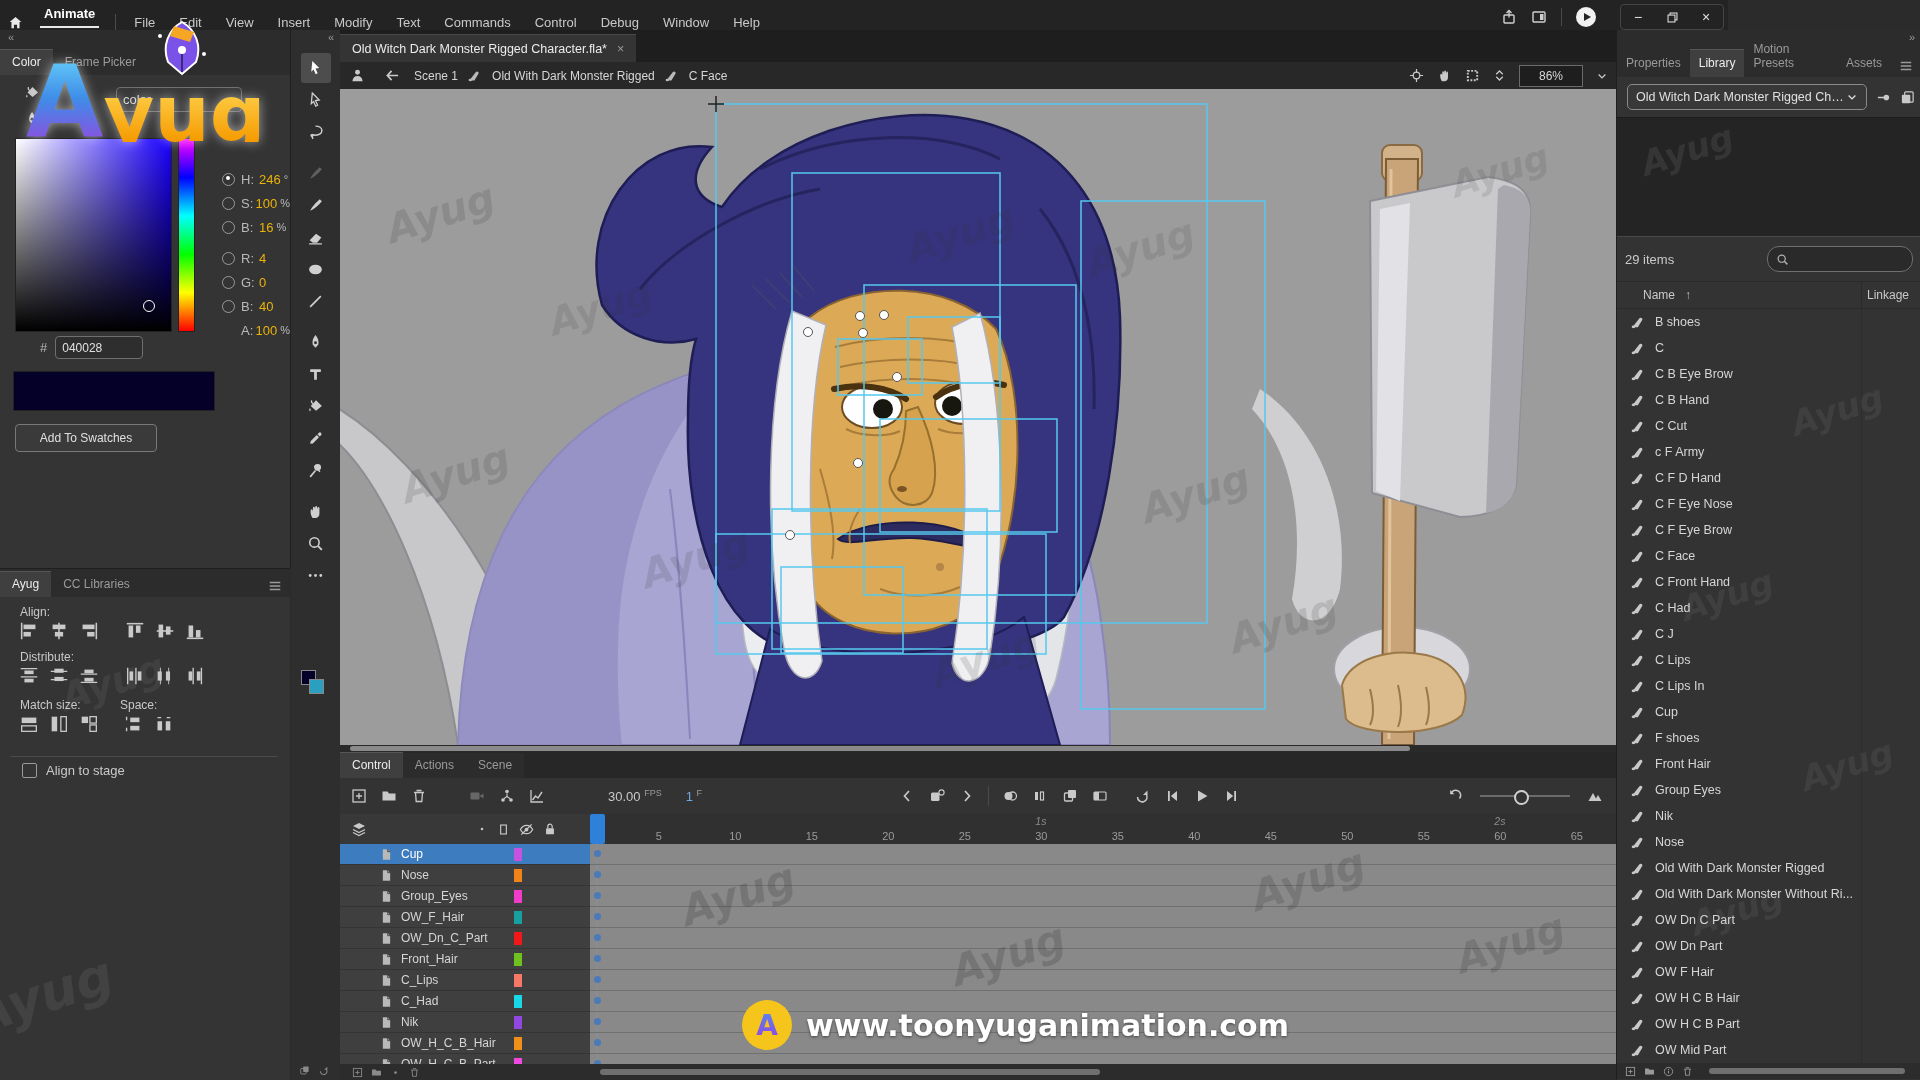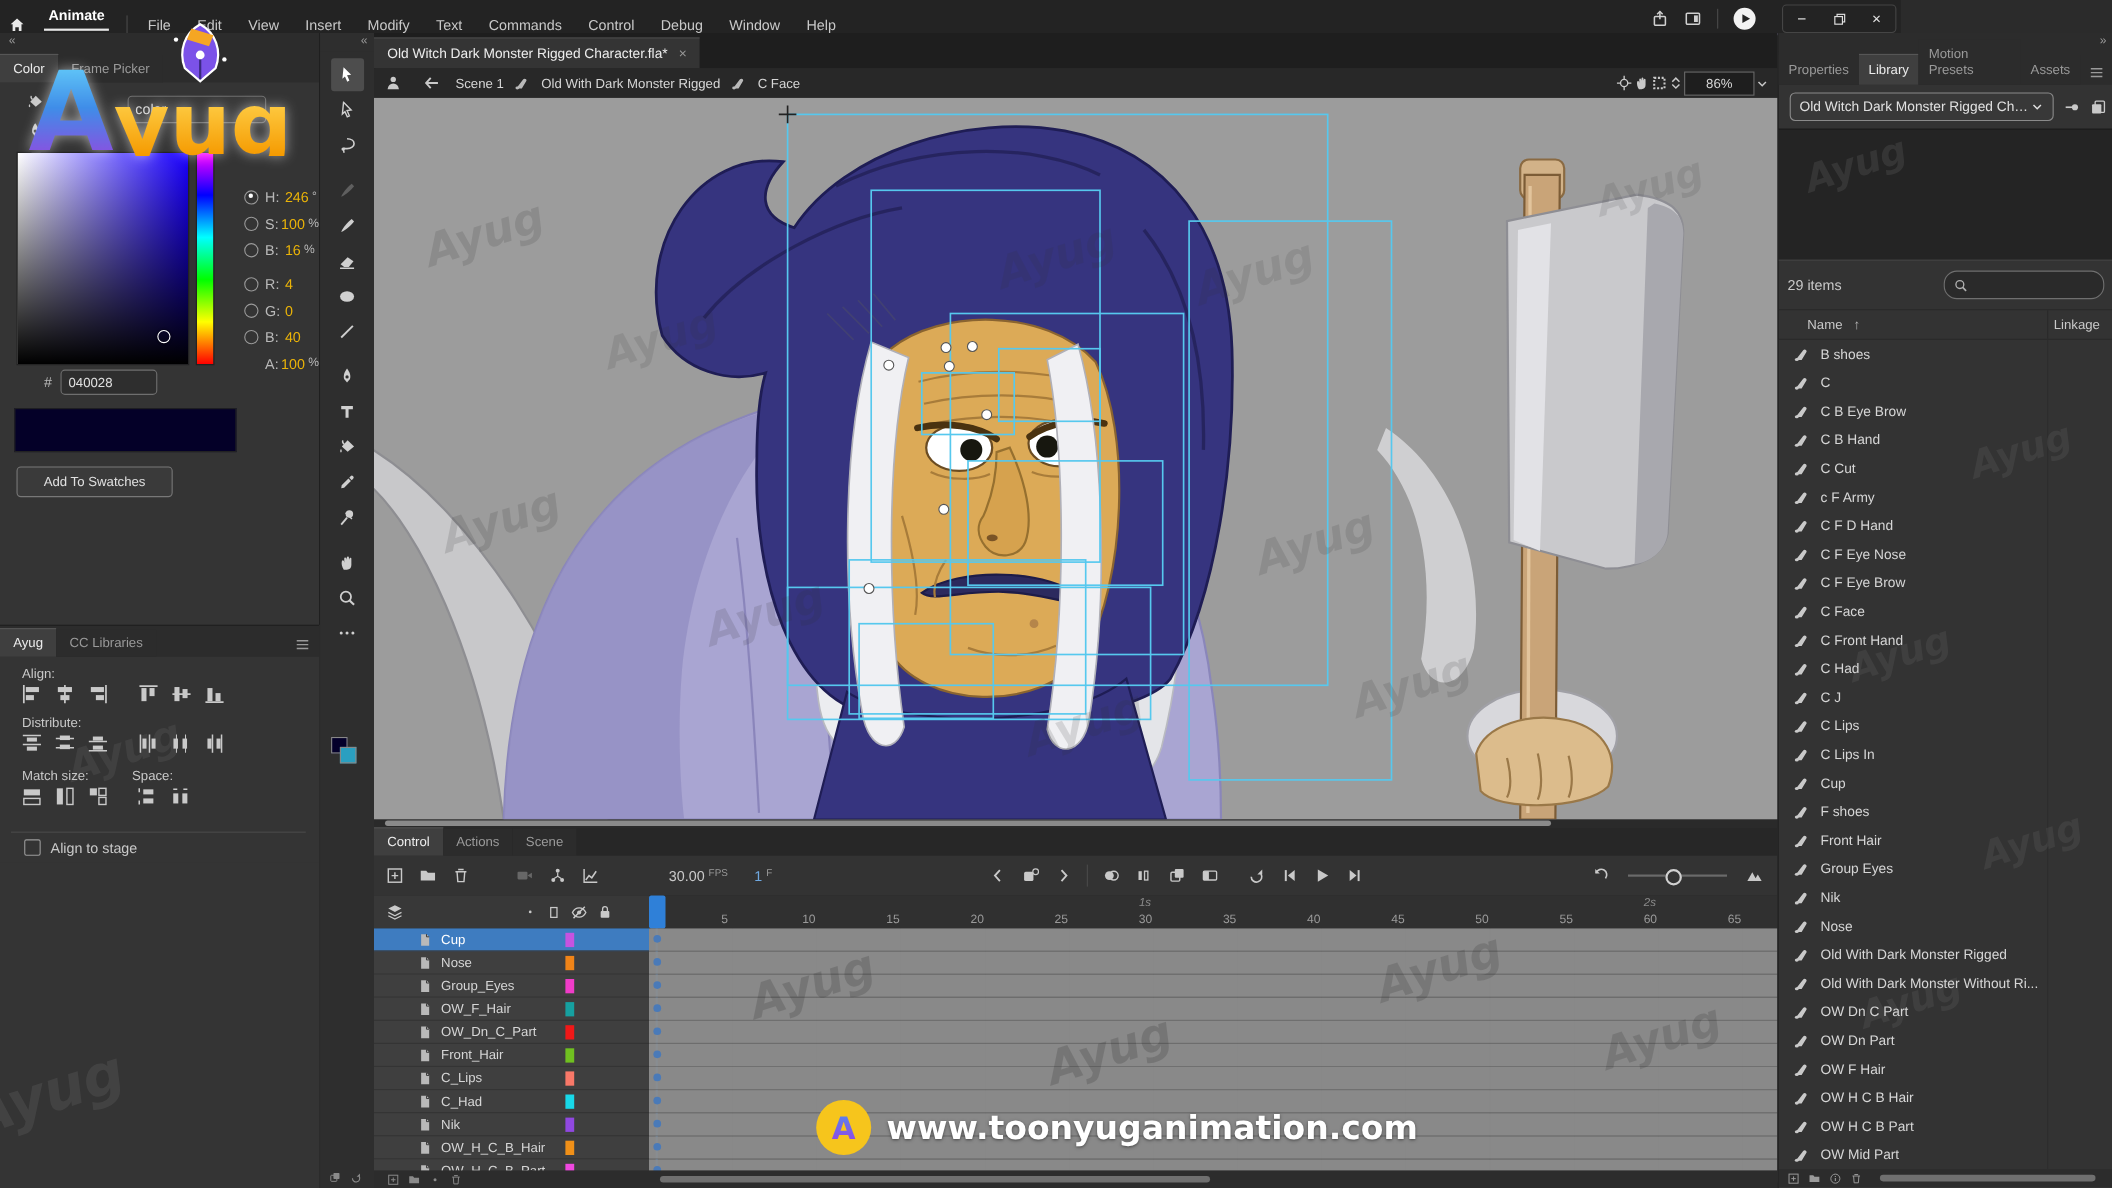--- a/index.html
+++ b/index.html
@@ -76,21 +76,21 @@
   #tc-b{left:8px;top:9px;width:13px;height:13px;background:#2a9fc0;border:1px solid #888}
   #tool-foot{left:8px;bottom:4px;display:flex;gap:8px;color:#8a8a8a}
   
   #doctabbar{left:340px;top:30px;width:1276px;height:32px;background:#1e1e1e;display:flex;align-items:flex-end}
   #doctab{background:#343434;height:27px;display:flex;align-items:center;padding:0 12px;color:#ececec;font-size:12.5px;gap:10px;border-top:1px solid #4a4a4a}
   #doctab .x{color:#9a9a9a}
   #editbar{left:340px;top:62px;width:1276px;height:27px;background:#282828;display:flex;align-items:center;border-bottom:1px solid #1a1a1a;color:#c9c9c9}
   #editbar .mico{margin:0 10px;color:#c9c9c9}
   .crumb{font-size:12px;color:#d6d6d6;margin:0 4px}
   .crumb-ic{width:14px;height:14px;color:#b9b9b9;margin:0 6px}
-  #eb-right{margin-left:auto;display:flex;align-items:center;gap:1px;padding-right:8px}
+  #eb-right{margin-left:auto;display:flex;align-items:center;gap:13px;padding-right:8px}
   #zoom-box{width:62px;height:20px;border:1px solid #6a6a6a;background:#1e1e1e;display:flex;align-items:center;justify-content:center;color:#d6d6d6;font-size:12px}
   
   #stage{left:340px;top:89px;width:1276px;height:656px;background:#9c9c9c;overflow:hidden}
   #stage-hscroll{left:340px;top:745px;width:1276px;height:7px;background:#2a2a2a}
   #stage-hscroll .handle{position:absolute;left:10px;top:1px;height:5px;width:1060px;background:#8a8a8a;border-radius:3px}
   
   #timeline{left:340px;top:752px;width:1276px;height:328px;background:#333;overflow:hidden}
   #tl-tabs{left:0;top:0;width:1276px;height:26px;background:#272727;display:flex;align-items:flex-end}
   #tl-toolbar{left:0;top:26px;width:1276px;height:36px;background:#333;display:flex;align-items:center;color:#c9c9c9;border-bottom:1px solid #262626}
   .tbico{width:30px;display:flex;justify-content:center;color:#c9c9c9}

